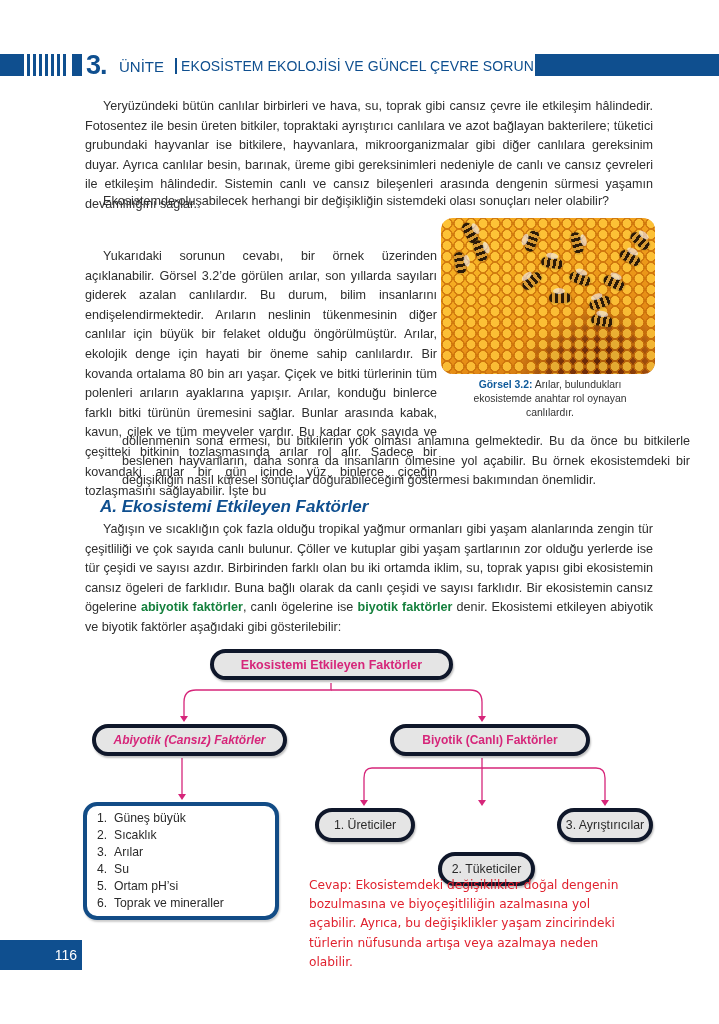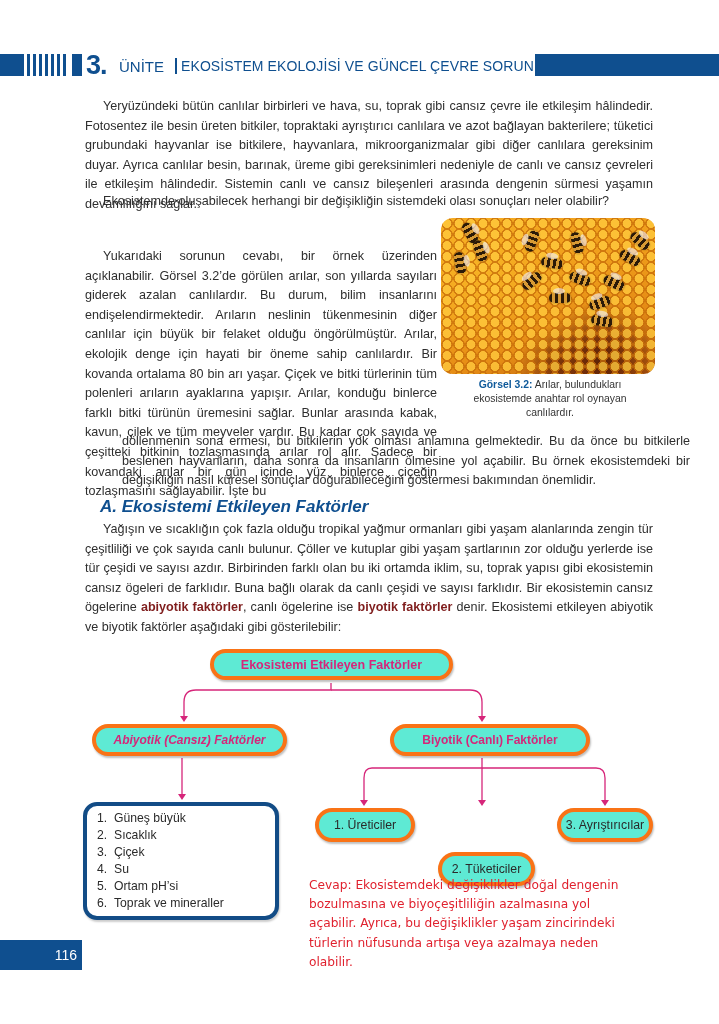--- a/index.html
+++ b/index.html
@@ -18,21 +18,21 @@
   .hdr-title { position: absolute; left: 181px; top: 5px; font-size: 14px; color: #0f4f8f; letter-spacing: 0.1px; }
   .hdr-right-bar { position: absolute; left: 535px; top: 1px; width: 184px; height: 22px; background: #0f4f8f; }
 
   
   .para { position: absolute; left: 85px; width: 568px; font-size: 12.6px; line-height: 19.6px; text-align: justify; color: #2e2e2e; }
   .para.indent { text-indent: 18px; }
   .p1 { top: 97px; }
   .p2 { top: 192px; }
   .p3 { top: 214px; width: 352px; margin-top: 33px; }
   .p4 { top: 432px; margin-left: 37px; }
-  .para b { color: #7f1d1d; }
+  .para b { color: #15803d; }
 
   
   .figure { position: absolute; left: 441px; top: 218px; width: 214px; height: 156px; border-radius: 12px; overflow: hidden;
     background:
       radial-gradient(circle at 75% 92%, #5a2406 0, #6e2a08 8%, transparent 28%),
       radial-gradient(circle at 55% 95%, #7a3208 0, transparent 22%),
       radial-gradient(circle at 18% 30%, #f7b324 0, transparent 40%),
       linear-gradient(160deg, #f4a620 0%, #f0a01c 40%, #e58c15 70%, #b2570d 100%);
   }
   .comb { position: absolute; inset: 0;
@@ -42,21 +42,21 @@
     background: repeating-linear-gradient(90deg, #2b1a08 0 3px, #d79a34 3px 6px); transform: rotate(var(--r)); box-shadow: 0 0 2px rgba(0,0,0,0.4); }
   .bee::after { content: ""; position: absolute; left: 4px; top: -5px; width: 12px; height: 6px; border-radius: 50%; background: rgba(240,240,255,0.6); }
   .fig-caption { position: absolute; left: 451px; top: 378px; width: 198px; text-align: center; font-size: 10.4px; line-height: 14px; color: #333; }
   .fig-caption .cap-label { color: #0f5a9a; font-weight: bold; }
 
   
   .section-title { position: absolute; left: 100px; top: 497px; font-size: 17px; font-weight: bold; color: #0f4f8f; font-style: italic; }
   .p5 { top: 520px; }
 
   
-  .node { position: absolute; border: 4px solid #f97316; border-radius: 18px; background: #5eead4; display: flex; align-items: center; justify-content: center; font-weight: bold; font-size: 12px; color: #d6267a; box-shadow: 1px 2px 2px rgba(0,0,0,0.25); }
+  .node { position: absolute; border: 4px solid #0f172a; border-radius: 18px; background: #e5e5e5; display: flex; align-items: center; justify-content: center; font-weight: bold; font-size: 12px; color: #d6267a; box-shadow: 1px 2px 2px rgba(0,0,0,0.25); }
   .n-root { left: 210px; top: 649px; width: 243px; height: 31px; font-size: 12.5px; }
   .n-abio { left: 92px; top: 724px; width: 195px; height: 32px; font-style: italic; }
   .n-bio { left: 390px; top: 724px; width: 200px; height: 32px; }
   .n-leaf { font-weight: normal; color: #2a2a2a; font-size: 12.3px; border-radius: 20px; height: 34px; }
   .n-uret { left: 315px; top: 808px; width: 100px; }
   .n-tuk { left: 438px; top: 852px; width: 97px; }
   .n-ayr { left: 557px; top: 808px; width: 96px; }
   .abio-list { position: absolute; left: 83px; top: 802px; width: 196px; height: 118px; border: 4px solid #124c86; border-radius: 14px; background: #fff; padding: 4px 0 0 10px; box-shadow: 1px 2px 2px rgba(0,0,0,0.2); }
   .abio-list li { list-style: none; font-size: 12.2px; line-height: 17px; color: #2a2a2a; display: flex; }
   .abio-list li .num { width: 17px; display: inline-block; }
@@ -149,21 +149,21 @@
   <li>
       <span class="num">1.</span>
       <span>Güneş büyük</span>
     </li>
   <li>
       <span class="num">2.</span>
       <span>Sıcaklık</span>
     </li>
   <li>
       <span class="num">3.</span>
-      <span>Çiçek</span>
+      <span>Arılar</span>
     </li>
   <li>
       <span class="num">4.</span>
       <span>Su</span>
     </li>
   <li>
       <span class="num">5.</span>
       <span>Ortam pH’si</span>
     </li>
   <li>

